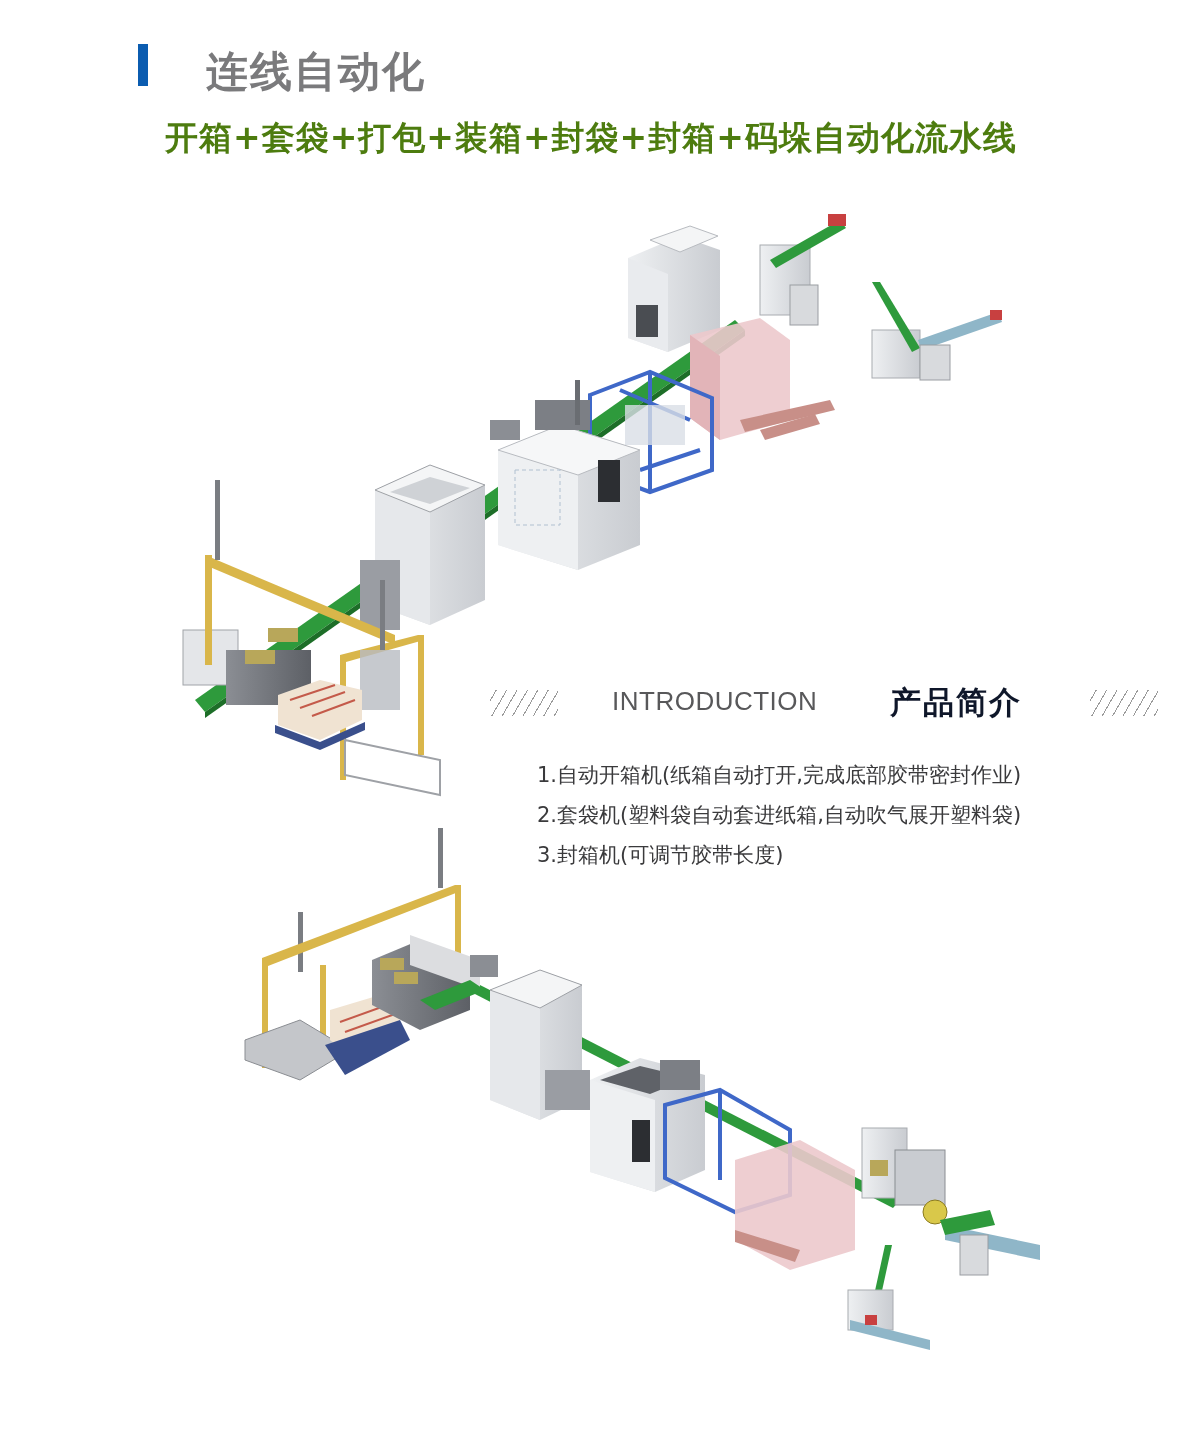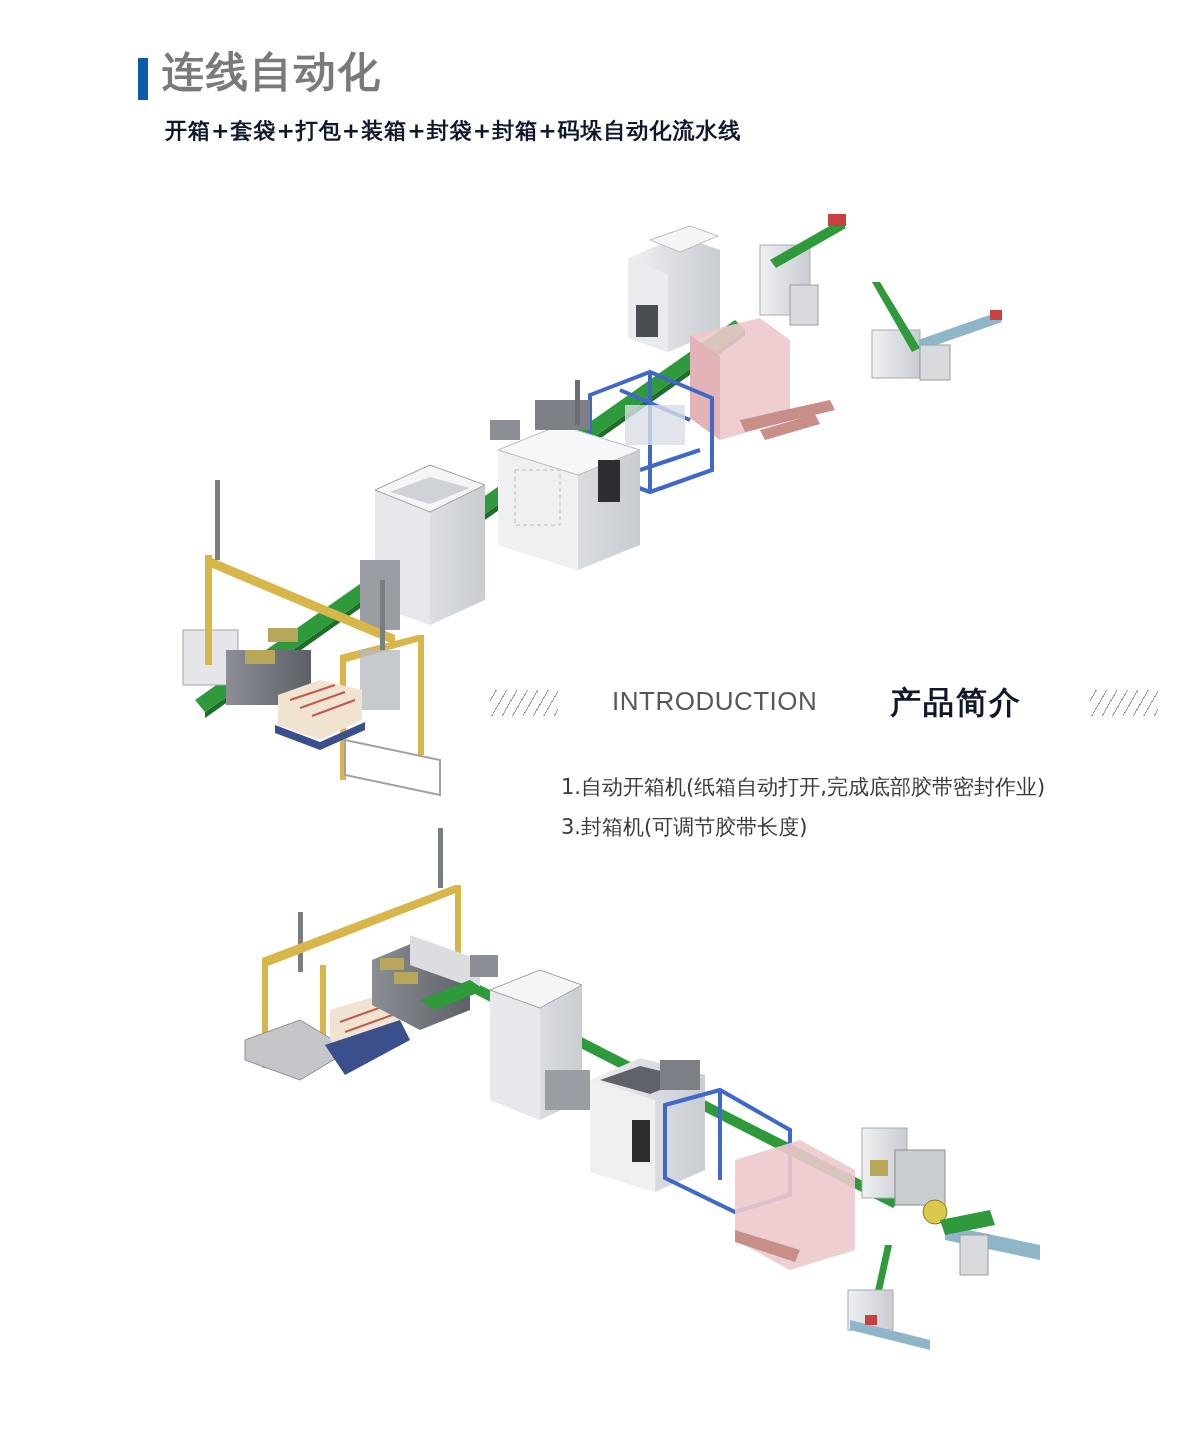--- a/index.html
+++ b/index.html
@@ -1,28 +1,28 @@
 <!DOCTYPE html>
 <html><head>
 <meta charset="utf-8">
 <style>
   html, body { margin:0; padding:0; }
   body { width:1200px; height:1430px; background:#ffffff; position:relative; overflow:hidden;
          font-family:"DejaVu Sans", sans-serif; }
-  .title-row { position:absolute; left:138px; top:44px; display:flex; align-items:flex-end; }
+  .title-row { position:absolute; left:138px; top:44px; display:flex; align-items:flex-start;gap:44px; }
   .title-bar { width:10px; height:42px; background:#0b5cb0; margin-right:14px; }
   .title { font-size:42px; font-weight:bold; color:#7a7a7c; letter-spacing:2px; }
-  .subtitle { position:absolute; left:165px; top:116px; font-size:22px; font-weight:bold; color:#0f172a; letter-spacing:1px; white-space:nowrap; }
+  .subtitle { position:absolute; left:165px; top:116px; font-size:33px; font-weight:bold; color:#4d7c0f; letter-spacing:1px; white-space:nowrap; }
   .scene { position:absolute; left:0; top:0; width:1200px; height:1430px; }
   .intro-row { position:absolute; top:684px; left:490px; width:680px; height:40px; }
   .hatch { position:absolute; top:6px; width:68px; height:26px;
            background:repeating-linear-gradient(120deg, transparent 0 5px, #9a9a9a 5px 6px, transparent 6px 9px); }
   .intro-en { position:absolute; left:122px; top:2px; font-size:26px; color:#58585a; letter-spacing:0.5px; font-family:"Liberation Sans", sans-serif; }
   .intro-cn { position:absolute; left:400px; top:-2px; font-size:31px; font-weight:bold; color:#0f172a; letter-spacing:2px; }
-  .list { position:absolute; left:561px; top:755px;margin-top:12px; }
+  .list { position:absolute; left:537px; top:755px; }
   .list-item { font-size:21px; color:#3a3a3c; line-height:40px; white-space:nowrap; }
 </style>
 </head>
 <body>
 
 <div class="title-row">
   <div class="title-bar"></div>
   <div class="title">连线自动化</div>
 </div>
 <div class="subtitle">开箱+套袋+打包+装箱+封袋+封箱+码垛自动化流水线</div>
@@ -188,14 +188,15 @@
 
 <div class="intro-row">
   <div class="hatch" style="left:0"></div>
   <div class="intro-en">INTRODUCTION</div>
   <div class="intro-cn">产品简介</div>
   <div class="hatch" style="left:600px"></div>
 </div>
 
 <div class="list">
   <div class="list-item">1.自动开箱机(纸箱自动打开,完成底部胶带密封作业)</div>
+  <div class="list-item">2.套袋机(塑料袋自动套进纸箱,自动吹气展开塑料袋)</div>
   <div class="list-item">3.封箱机(可调节胶带长度)</div>
 </div>
 
 </body></html>

